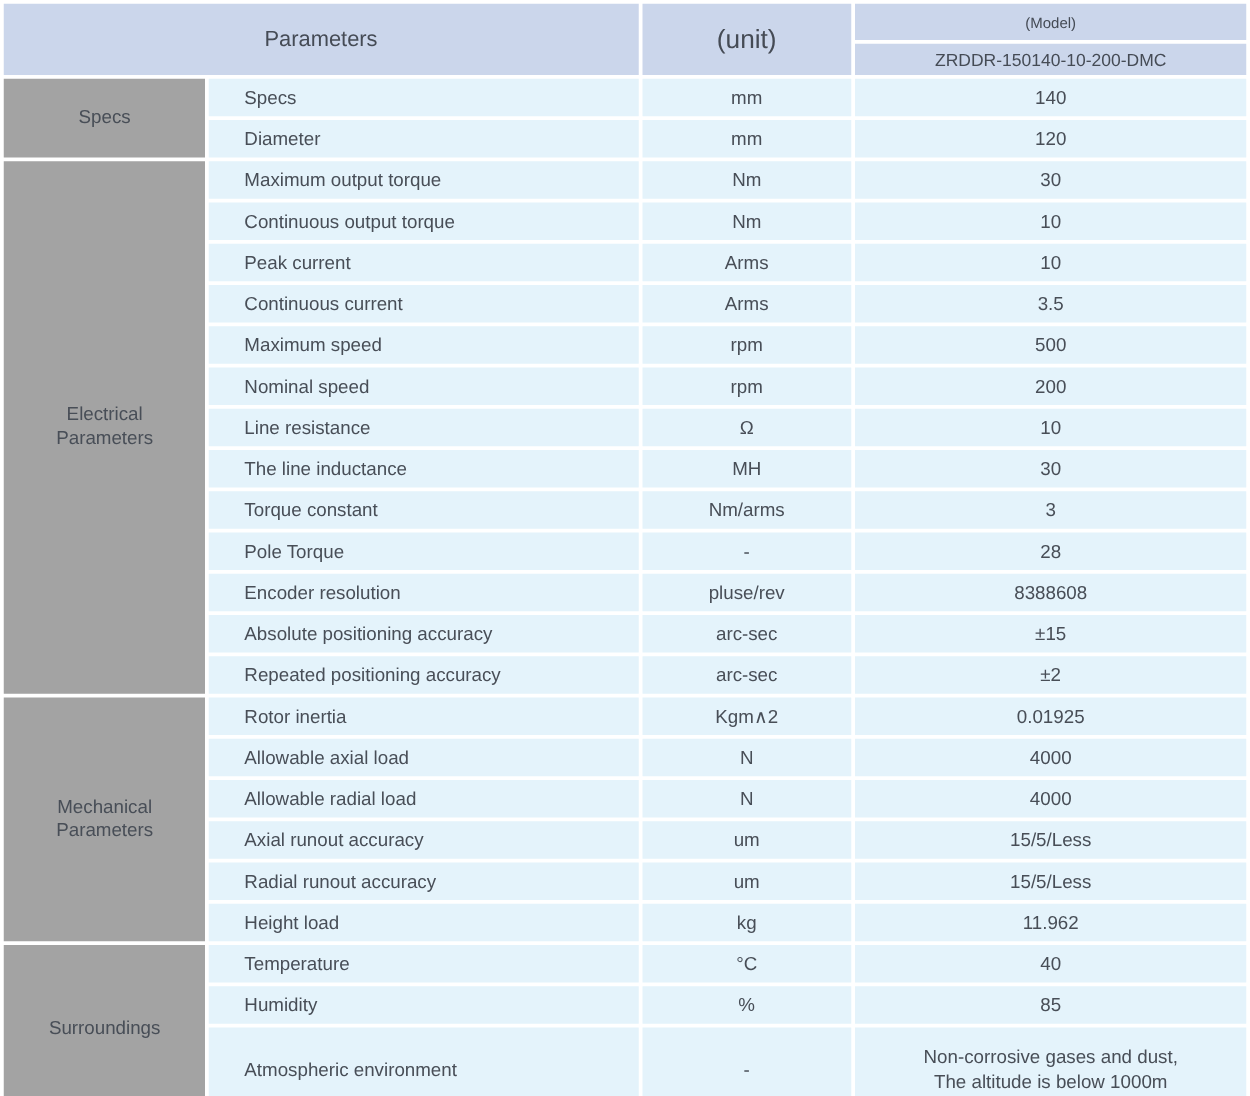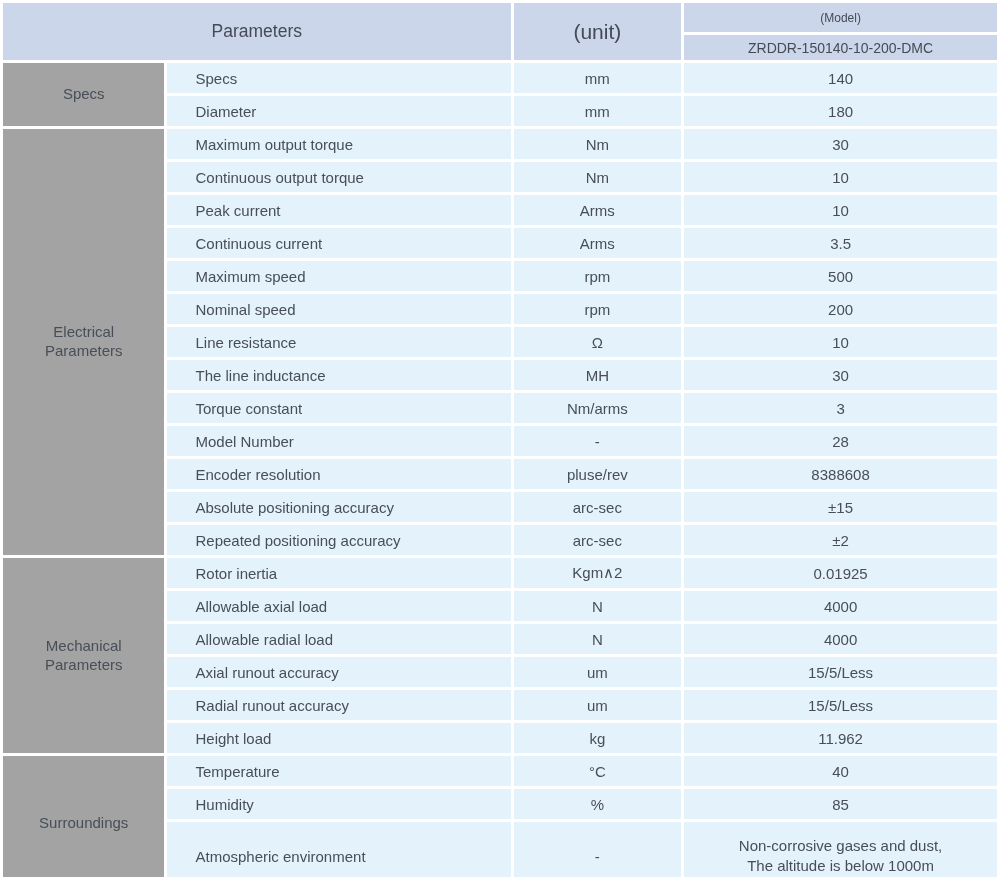--- a/index.html
+++ b/index.html
@@ -86,21 +86,21 @@
 
     <tr>
       <td class="sec" rowspan="2"><span class="sec-label">Specs</span></td>
       <td class="cell param">Specs</td>
       <td class="cell">mm</td>
       <td class="cell">140</td>
     </tr>
     <tr>
       <td class="cell param">Diameter</td>
       <td class="cell">mm</td>
-      <td class="cell">180</td>
+      <td class="cell">120</td>
     </tr>
 
     <tr>
       <td class="sec" rowspan="13"><span class="sec-label">Electrical Parameters</span></td>
       <td class="cell param">Maximum output torque</td>
       <td class="cell">Nm</td>
       <td class="cell">30</td>
     </tr>
     <tr>
       <td class="cell param">Continuous output torque</td>
@@ -136,21 +136,21 @@
       <td class="cell param">The line inductance</td>
       <td class="cell">MH</td>
       <td class="cell">30</td>
     </tr>
     <tr>
       <td class="cell param">Torque constant</td>
       <td class="cell">Nm/arms</td>
       <td class="cell">3</td>
     </tr>
     <tr>
-      <td class="cell param">Model Number</td>
+      <td class="cell param">Pole Torque</td>
       <td class="cell">-</td>
       <td class="cell">28</td>
     </tr>
     <tr>
       <td class="cell param">Encoder resolution</td>
       <td class="cell">pluse/rev</td>
       <td class="cell">8388608</td>
     </tr>
     <tr>
       <td class="cell param">Absolute positioning accuracy</td>

